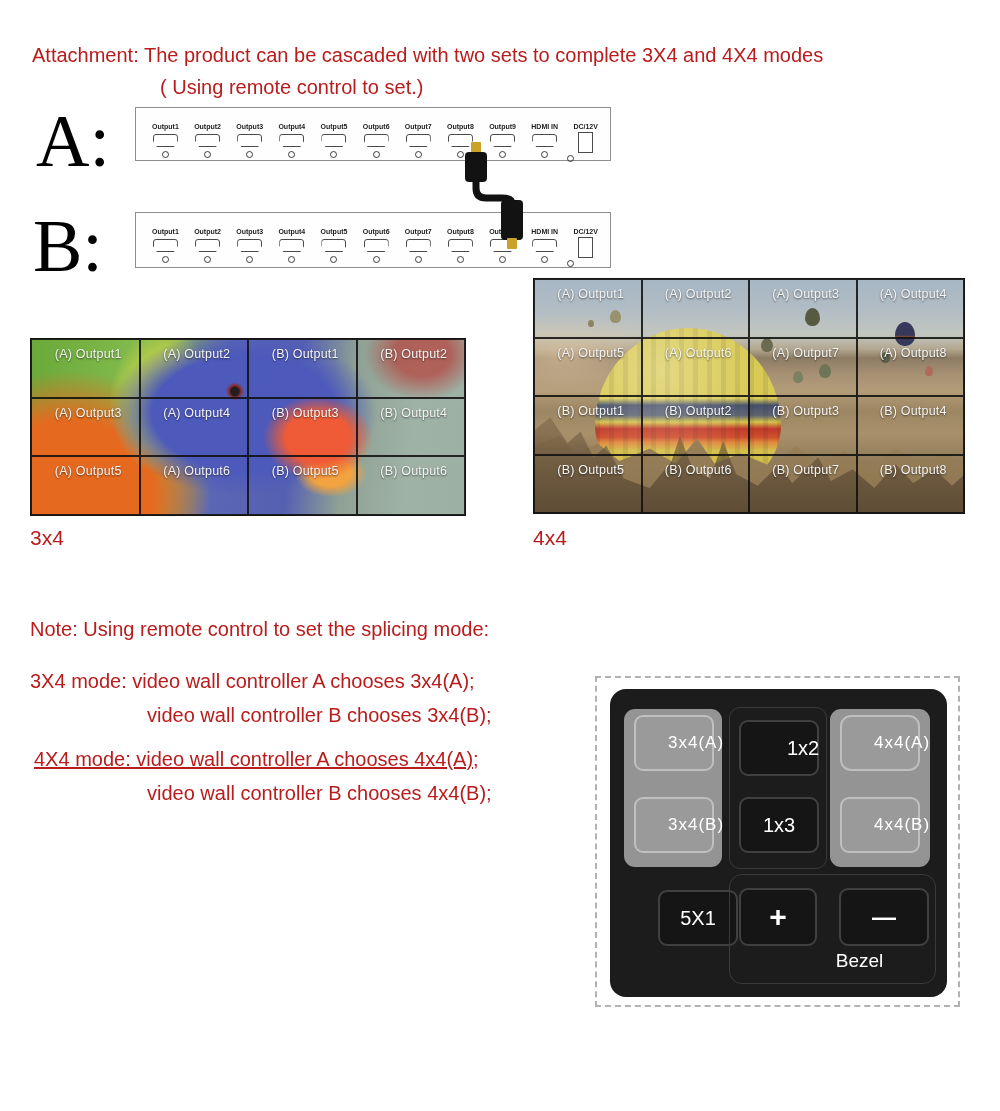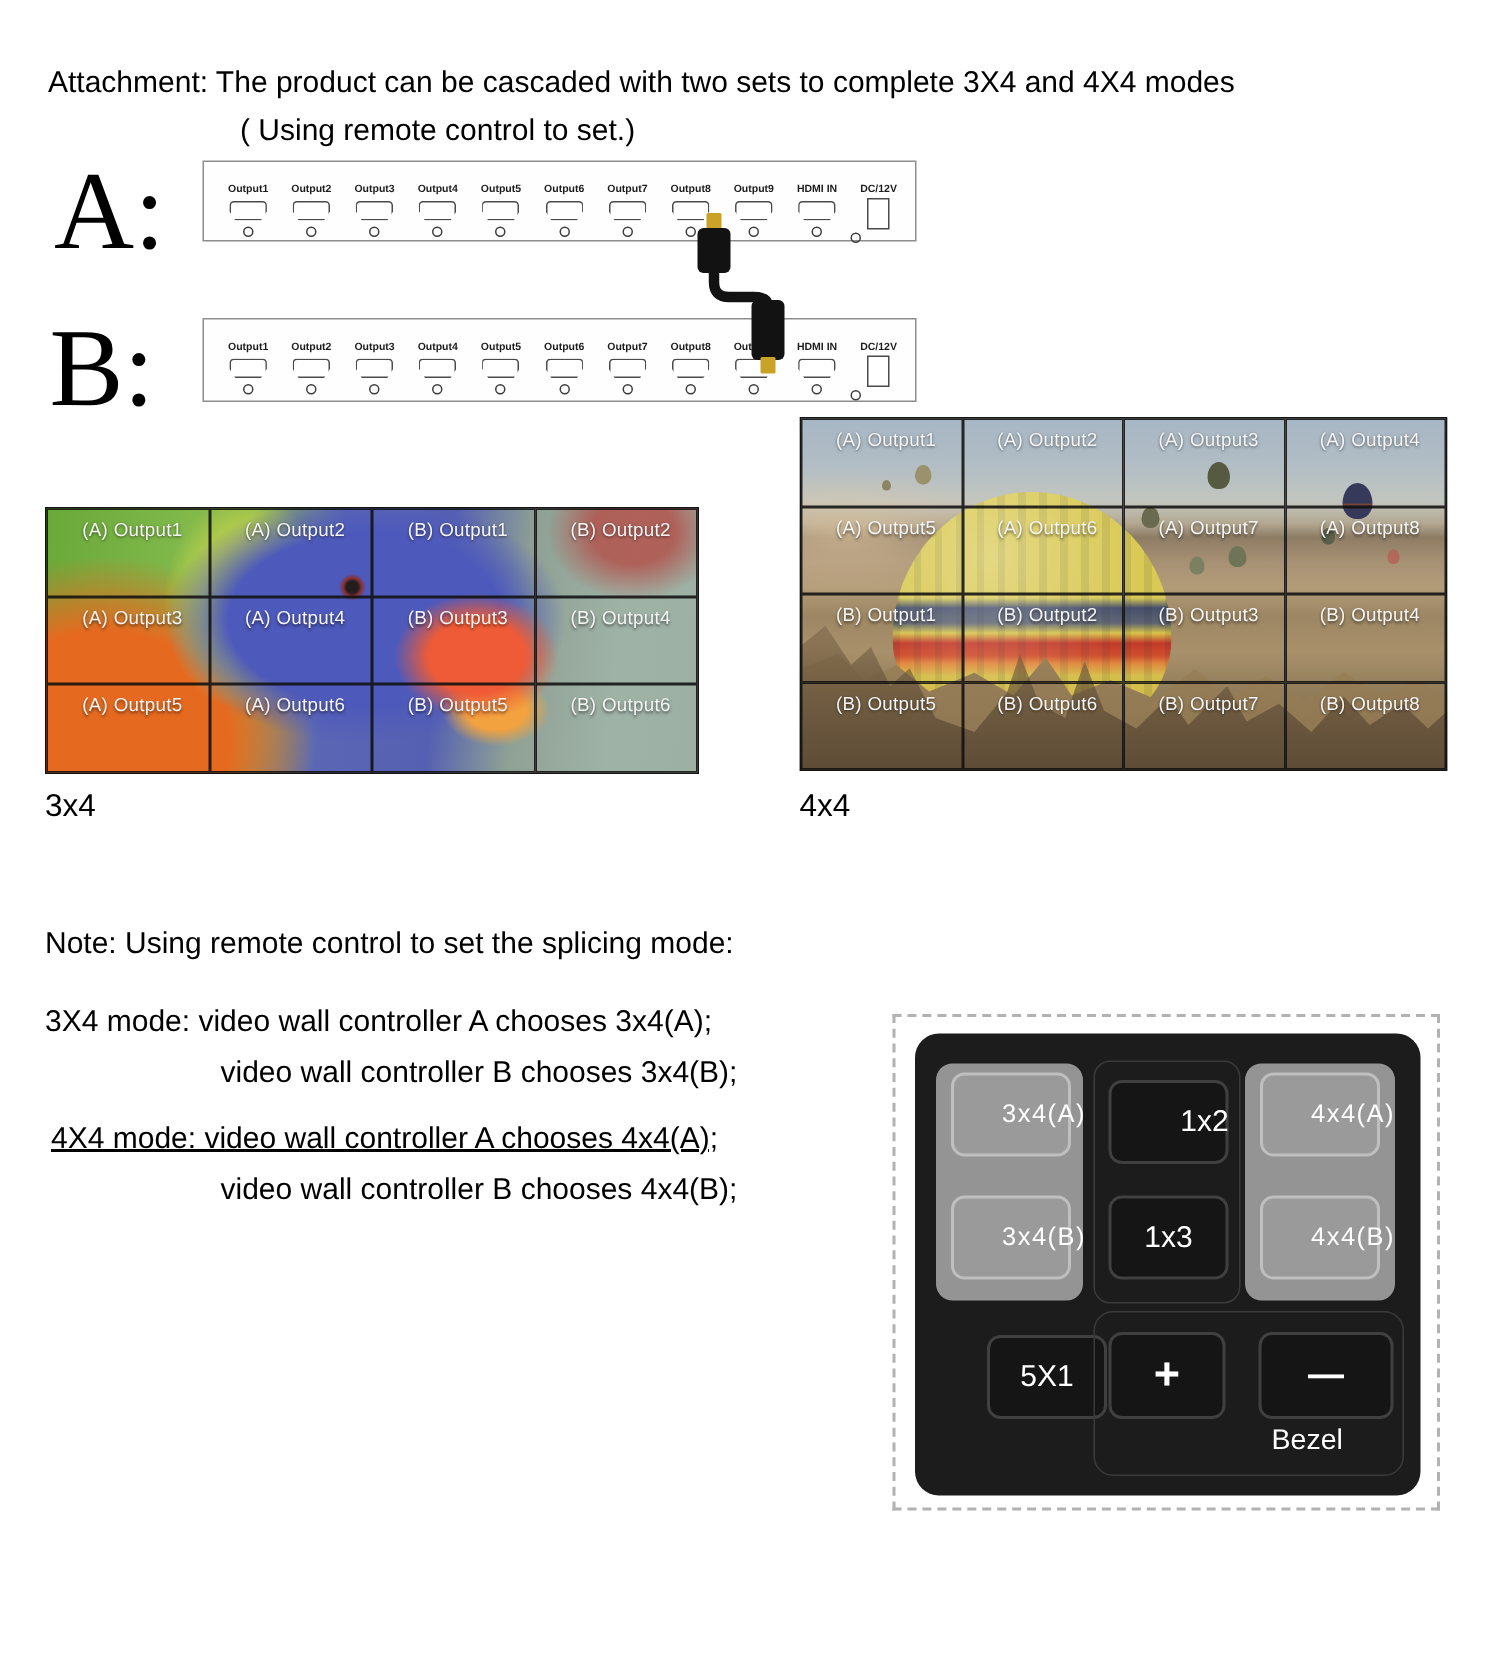--- a/index.html
+++ b/index.html
@@ -1,21 +1,21 @@
 <!DOCTYPE html>
 <html><head>
 <meta charset="utf-8">
 <style>
   html,body{margin:0;padding:0;background:#fff;}
   #page{position:relative;width:1000px;height:1111px;background:#ffffff;overflow:hidden;
         font-family:"Liberation Sans","DejaVu Sans",sans-serif;color:#0d0d0d;}
   .abs{position:absolute;}
 
   
-  .doc-line{font-size:20px;line-height:24px;white-space:nowrap;color:#000000;}
+  .doc-line{font-size:20px;line-height:24px;white-space:nowrap;color:#b91c1c;}
   .serif-big{font-family:"Liberation Serif","DejaVu Serif",serif;font-size:74px;line-height:1;color:#000;}
 
   
   .panel{background:#fefefe;border:1px solid #8d8d8d;box-sizing:border-box;
          display:flex;justify-content:space-between;align-items:flex-start;
          padding:15px 12px 0 16px;}
   .port-col{text-align:center;flex:0 0 auto;}
   .port-label{font-size:7px;font-weight:bold;color:#1c1c1c;letter-spacing:0;white-space:nowrap;margin-bottom:4px;}
   .port-shape{width:25px;height:13px;margin:0 auto;background:#ffffff;border:1.4px solid #4a4a4a;box-sizing:border-box;
               clip-path:polygon(0 0,100% 0,100% 52%,84% 100%,16% 100%,0 52%);border-radius:3px;}
@@ -277,24 +277,24 @@
 
       <div class="rgroup-gray" style="left:14px;top:20px;"></div>
       <div class="rbtn gray" style="left:24px;top:26px;">3x4(A)</div>
       <div class="rbtn gray" style="left:24px;top:108px;">3x4(B)</div>
 
       <div class="rgroup-line" style="left:119px;top:18px;width:98px;height:162px;"></div>
       <div class="rbtn dark" style="left:129px;top:31px;padding-left:48px;">1x2</div>
       <div class="rbtn dark" style="left:129px;top:108px;">1x3</div>
 
       <div class="rgroup-gray" style="left:220px;top:20px;width:100px;"></div>
-      <div class="rbtn gray" style="left:230px;top:26px;">4x4(A)</div>
+      <div class="rbtn gray" style="left:230px;top:26px;border-radius:11px;">4x4(A)</div>
       <div class="rbtn gray" style="left:230px;top:108px;">4x4(B)</div>
 
       <div class="rbtn dark" style="left:24px;top:201px;margin-left:24px;">5X1</div>
       <div class="rgroup-line" style="left:119px;top:185px;width:207px;height:110px;border-radius:13px;"></div>
       <div class="rbtn dark sign" style="left:129px;top:199px;width:78px;height:58px;">+</div>
       <div class="rbtn dark sign" style="left:229px;top:199px;width:90px;height:58px;font-size:24px;">—</div>
-      <div class="bezel-label" style="top:261px;left:114px;width:207px;padding-left:44px;">Bezel</div>
+      <div class="bezel-label" style="top:261px;left:102px;width:207px;padding-left:44px;">Bezel</div>
     </div>
   </div>
 
 </div>
 
 </body></html>

